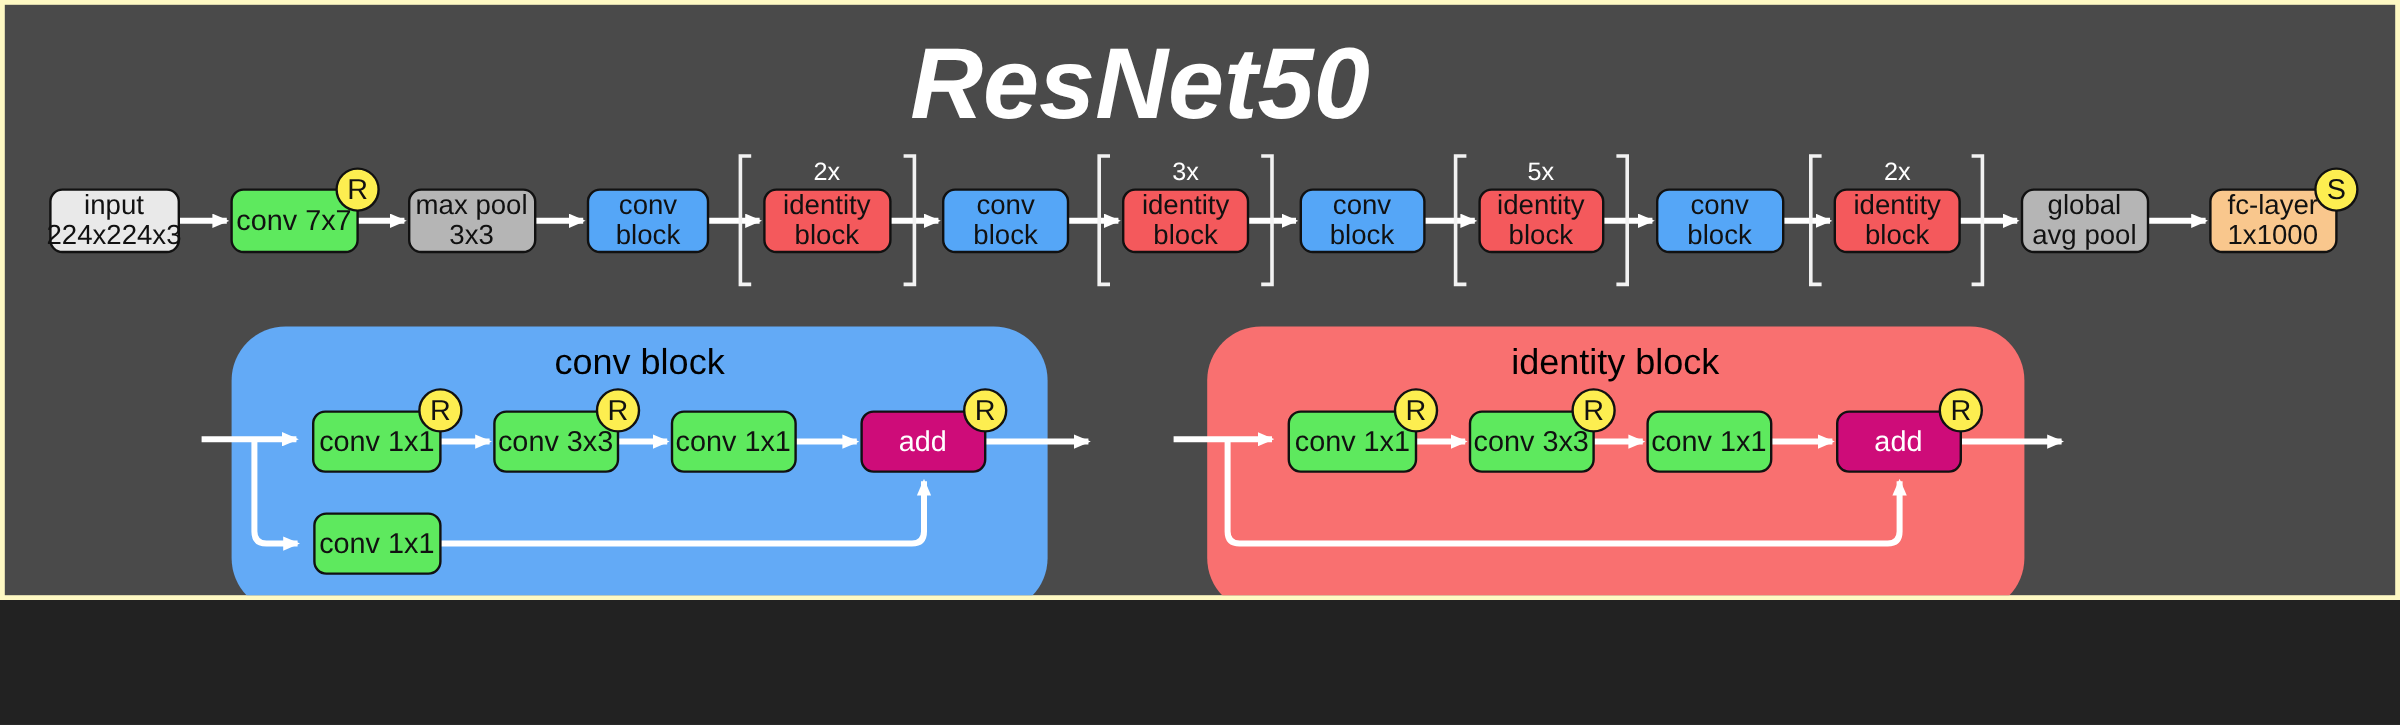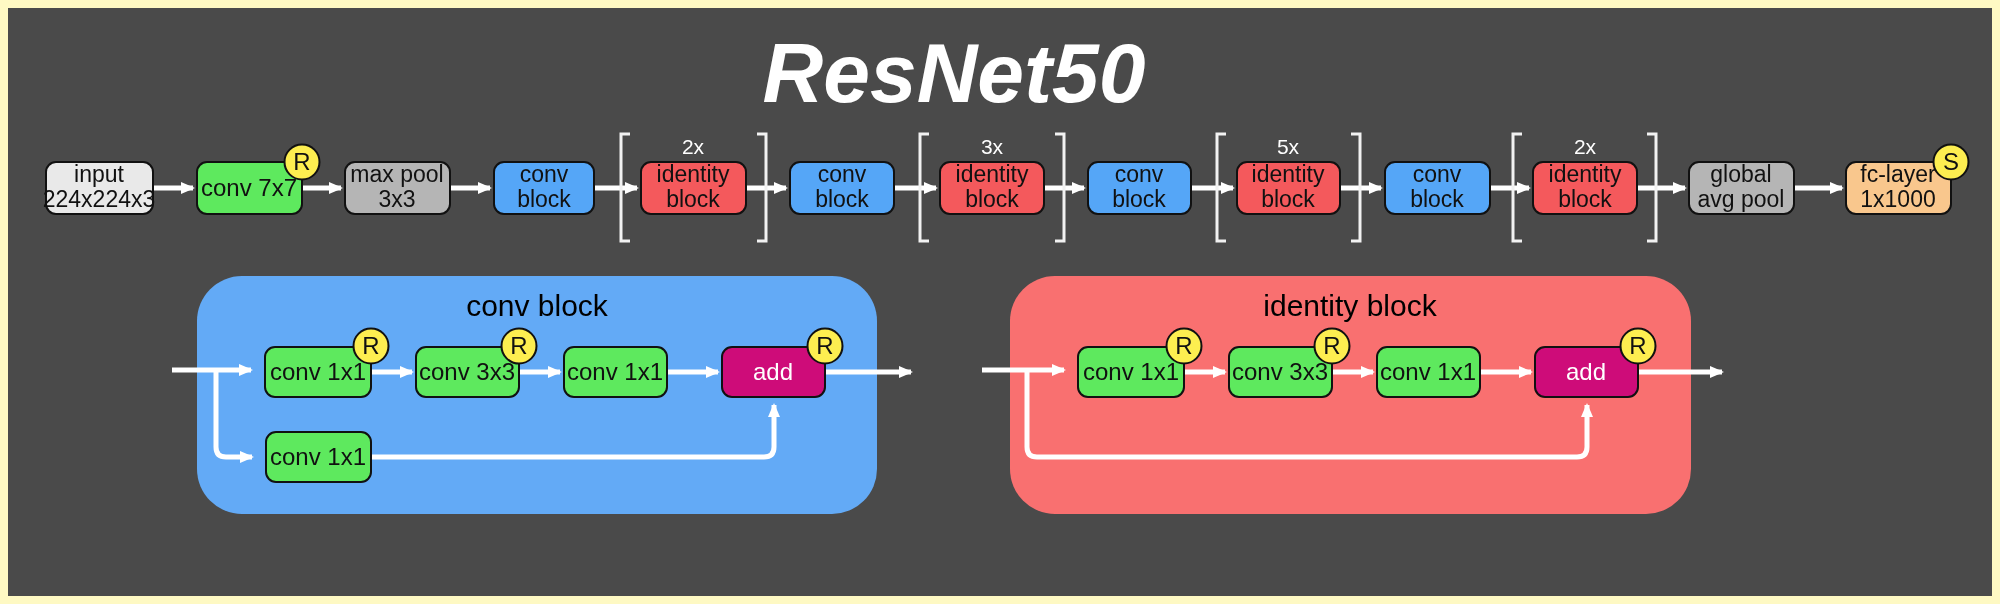--- a/index.html
+++ b/index.html
@@ -1,19 +1,19 @@
 <!DOCTYPE html>
 <html><head>
 <meta charset="utf-8">
 <style>
   html,body{margin:0;padding:0;background:#222;}
   .stage{
-    position:relative;width:2000px;height:604px;background:#4a4a4a;
+    position:relative;width:2000px;height:500px;background:#4a4a4a;
     font-family:"Liberation Sans","DejaVu Sans",sans-serif;
-    box-sizing:border-box;border:8px solid #fef9c3;overflow:hidden;
+    box-sizing:border-box;border:4px solid #fef9c3;overflow:hidden;
   }
   svg{display:block}
   text{font-family:"Liberation Sans","DejaVu Sans",sans-serif;}
   .node-label{font-size:23px;fill:#111;text-anchor:middle;}
   .node-label-single{font-size:24px;fill:#111;text-anchor:middle;}
   .inner-label{font-size:24px;fill:#111;text-anchor:middle;}
   .add-label{font-size:24px;fill:#fff;text-anchor:middle;}
   .repeat-label{font-size:21px;fill:#fff;text-anchor:middle;}
   .detail-title{font-size:30px;fill:#000;text-anchor:middle;}
   .badge-letter{font-size:24px;fill:#111;text-anchor:middle;}

